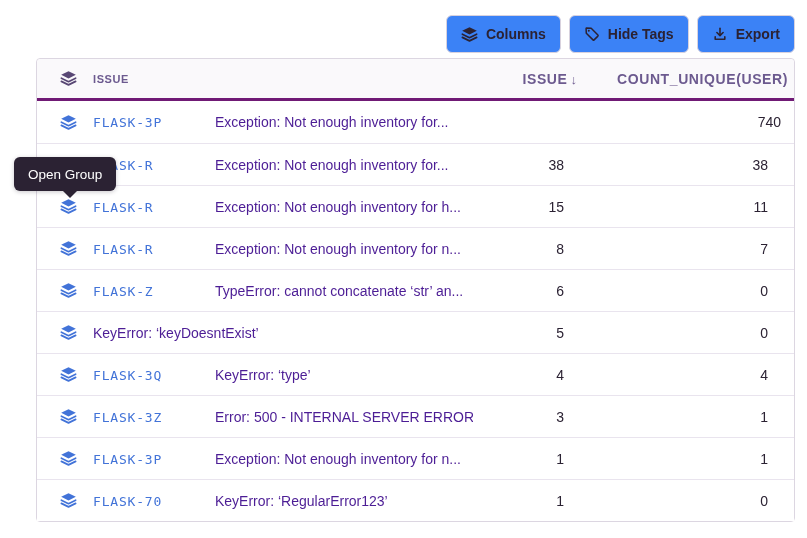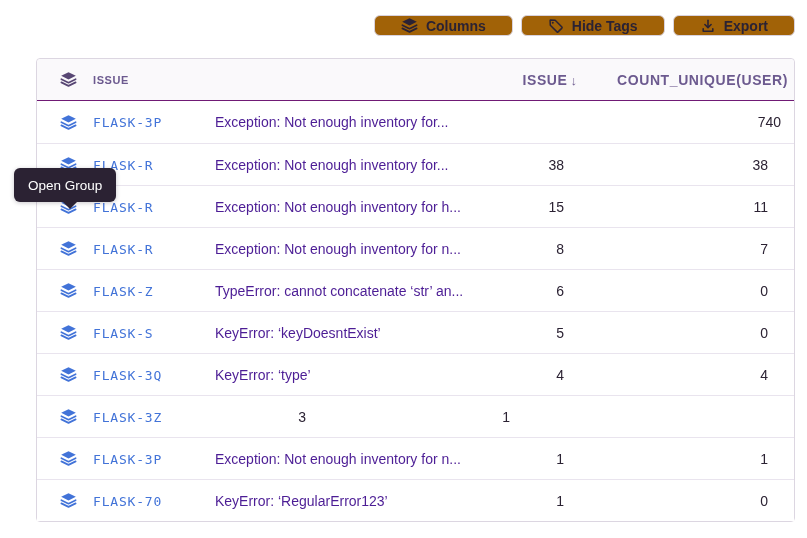--- a/index.html
+++ b/index.html
@@ -5,35 +5,35 @@
   * { margin:0; padding:0; box-sizing:border-box; }
   body { background:#ffffff; font-family:"Liberation Sans", sans-serif; }
   .screen {
     position:relative; width:807px; height:538px; background:#ffffff; overflow:hidden;
     color:#2b2233;
   }
 
   
   .toolbar { position:absolute; top:15px; right:12px; display:flex; gap:8px; }
   .btn {
-    display:flex; align-items:center; gap:8px; height:21px; padding:0 26px;
-    background:#a16207; border:1px solid #d8d2de; border-radius:6px;
+    display:flex; align-items:center; gap:8px; height:38px; padding:0 14px;
+    background:#3b82f6; border:1px solid #d8d2de; border-radius:6px;
     font-size:14px; font-weight:700; color:#2b2233; cursor:pointer;
     font-family:"Liberation Sans", sans-serif;
   }
   .btn svg { display:block; }
 
   
   .table {
     position:absolute; left:36px; top:58px; width:759px;
     background:#ffffff; border:1px solid #dcd6e1; border-radius:4px;
   }
   .thead {
     display:flex; align-items:center; height:42px; background:#faf9fb;
-    border-bottom:1px solid #701a75; border-radius:4px 4px 0 0;
+    border-bottom:3px solid #701a75; border-radius:4px 4px 0 0;
     color:#6c5a8f; font-size:11px; font-weight:700; letter-spacing:0.6px;
   }
   .trow { display:flex; align-items:center; height:42px; background:#ffffff; }
   .trow + .trow { border-top:1px solid #e9e4ee; }
 
   .col-icon  { width:56px; padding-left:23px; display:flex; align-items:center; }
   .col-id    { width:122px; }
   .col-title { flex:1; font-size:14px; color:#4c1d95; white-space:nowrap; overflow:hidden; }
   .col-count { width:104px; text-align:right; font-size:14px; }
   .col-uniq  { width:177px; text-align:right; font-size:14px; padding-right:26px;margin-left:40px; }
@@ -44,21 +44,21 @@
   .issue-link {
     font-family:"DejaVu Sans Mono", monospace; font-size:13px; letter-spacing:0.8px;
     color:#4273d8; cursor:pointer;text-align:center;
   }
   .stack-icon { color:#4273d8; cursor:pointer; display:flex; }
   .thead .stack-icon { color:#584774; cursor:default; }
   .sort-arrow { font-size:13px; font-weight:400; margin-left:3px; letter-spacing:0; }
 
   
   .tooltip {
-    position:absolute; left:14px; top:168px; height:34px; z-index:10;
+    position:absolute; left:14px; top:157px; height:34px; z-index:10;
     background:#2b2233; color:#ffffff; border-radius:6px;
     display:flex; align-items:center; padding:0 14px;
     font-size:13.5px; font-weight:400; white-space:nowrap;
     box-shadow:0 1px 4px rgba(43,34,51,0.25);
   }
   .tooltip-arrow {
     position:absolute; bottom:-7px; left:49px; width:0; height:0;
     border-left:7px solid transparent; border-right:7px solid transparent;
     border-top:7px solid #2b2233;
   }
@@ -217,23 +217,20 @@
         <div class="trow">
           <div class="col-icon">
             <span class="stack-icon">
               <svg viewBox="0 0 16 16" width="17" height="17">
                 <path d="M8 1.1 L14.9 4.5 L8 7.9 L1.1 4.5 Z" fill="currentColor"></path>
                 <path d="M1.3 7.7 L8 11 L14.7 7.7" fill="none" stroke="currentColor" stroke-width="1.6" stroke-linecap="round" stroke-linejoin="round"></path>
                 <path d="M1.3 10.7 L8 14 L14.7 10.7" fill="none" stroke="currentColor" stroke-width="1.6" stroke-linecap="round" stroke-linejoin="round"></path>
               </svg>
             </span>
           </div>
-          <div class="col-id">
-            <span class="issue-link">FLASK-S</span>
-          </div>
           <div class="col-title">KeyError: ‘keyDoesntExist’</div>
           <div class="col-count">5</div>
           <div class="col-uniq">0</div>
         </div>
 
         <div class="trow">
           <div class="col-icon">
             <span class="stack-icon">
               <svg viewBox="0 0 16 16" width="17" height="17">
                 <path d="M8 1.1 L14.9 4.5 L8 7.9 L1.1 4.5 Z" fill="currentColor"></path>
@@ -256,20 +253,21 @@
               <svg viewBox="0 0 16 16" width="17" height="17">
                 <path d="M8 1.1 L14.9 4.5 L8 7.9 L1.1 4.5 Z" fill="currentColor"></path>
                 <path d="M1.3 7.7 L8 11 L14.7 7.7" fill="none" stroke="currentColor" stroke-width="1.6" stroke-linecap="round" stroke-linejoin="round"></path>
                 <path d="M1.3 10.7 L8 14 L14.7 10.7" fill="none" stroke="currentColor" stroke-width="1.6" stroke-linecap="round" stroke-linejoin="round"></path>
               </svg>
             </span>
           </div>
           <div class="col-id">
             <span class="issue-link">FLASK-3Z</span>
           </div>
+          <div class="col-title">Error: 500 - INTERNAL SERVER ERROR</div>
           <div class="col-count">3</div>
           <div class="col-uniq">1</div>
         </div>
 
         <div class="trow">
           <div class="col-icon">
             <span class="stack-icon">
               <svg viewBox="0 0 16 16" width="17" height="17">
                 <path d="M8 1.1 L14.9 4.5 L8 7.9 L1.1 4.5 Z" fill="currentColor"></path>
                 <path d="M1.3 7.7 L8 11 L14.7 7.7" fill="none" stroke="currentColor" stroke-width="1.6" stroke-linecap="round" stroke-linejoin="round"></path>

